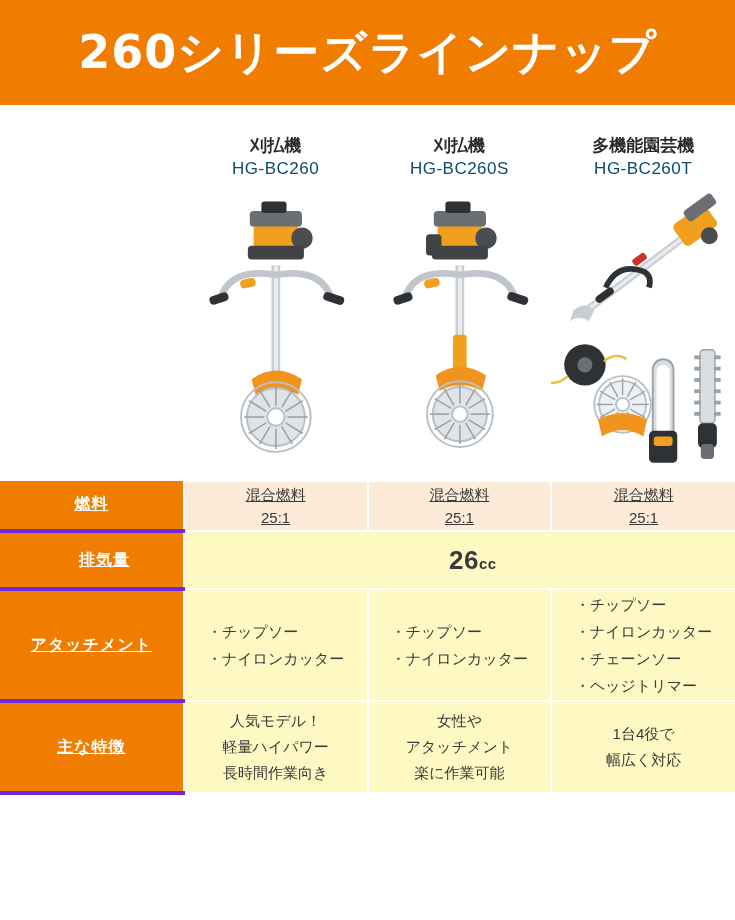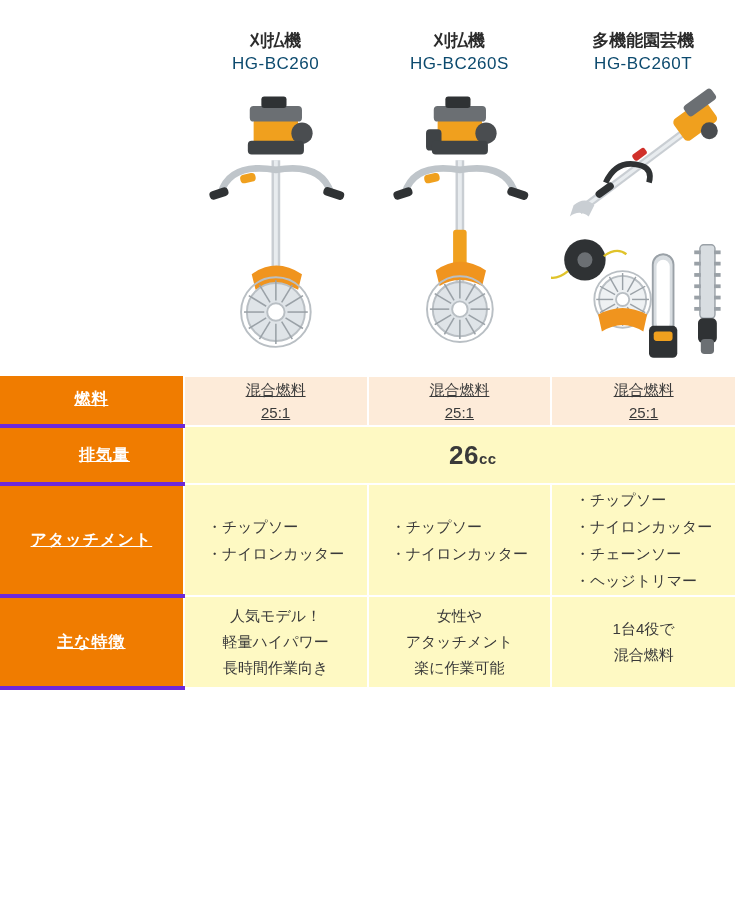--- a/index.html
+++ b/index.html
@@ -111,20 +111,23 @@
   .feat{font-size:15px;line-height:1.75;}
 
   
   svg{display:block;}
 </style>
 </head>
 <body>
 
 <div class="page">
 
+  <div class="header">
+    <div class="header-title">260シリーズラインナップ</div>
+  </div>
 
   <table class="spec">
 
     <tbody>
         <tr>
       <td class="blank-lbl"></td>
       <td class="prod-head">
         <div class="prod-name">刈払機</div>
         <div class="prod-model">HG-BC260</div>
       </td>
@@ -357,19 +360,19 @@
 軽量ハイパワー
 長時間作業向き</div>
       </td>
       <td class="cell plain h90">
         <div class="feat" style="white-space:pre-line">女性や
 アタッチメント
 楽に作業可能</div>
       </td>
       <td class="cell plain h90">
         <div class="feat" style="white-space:pre-line">1台4役で
-混合燃料</div>
+幅広く対応</div>
       </td>
     </tr>
 
   </tbody>
     </table>
 </div>
 
 </body></html>

